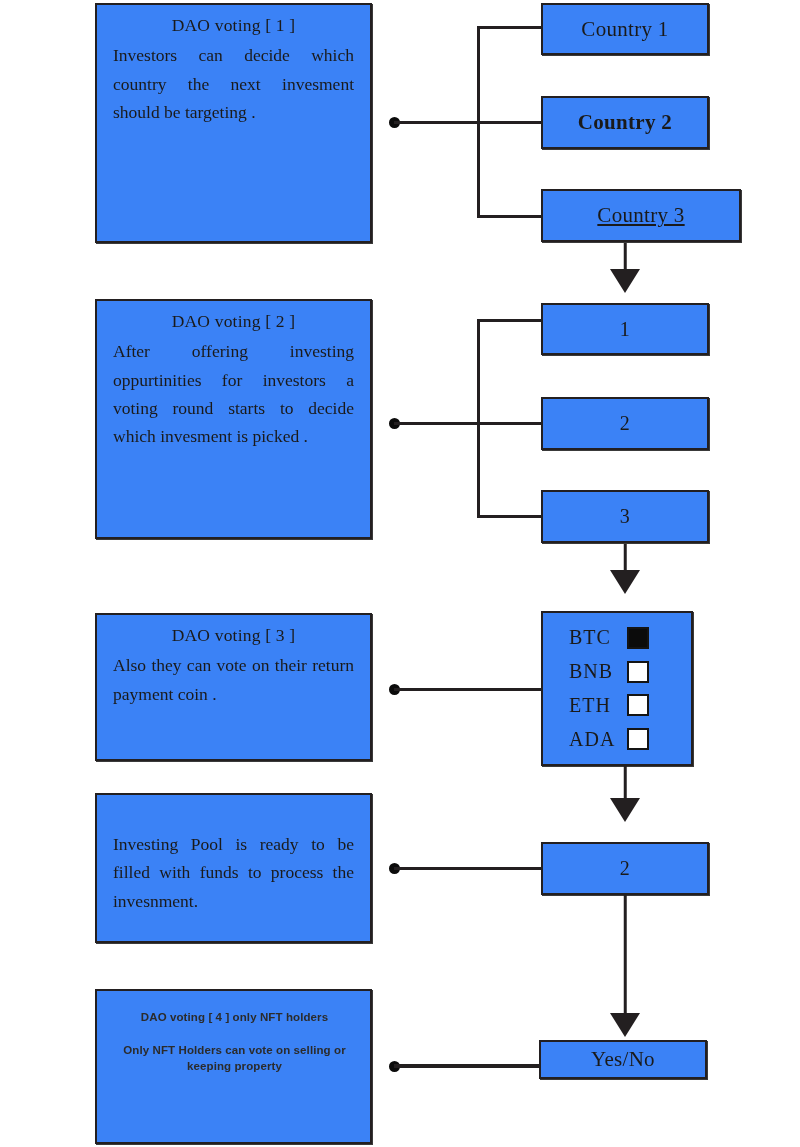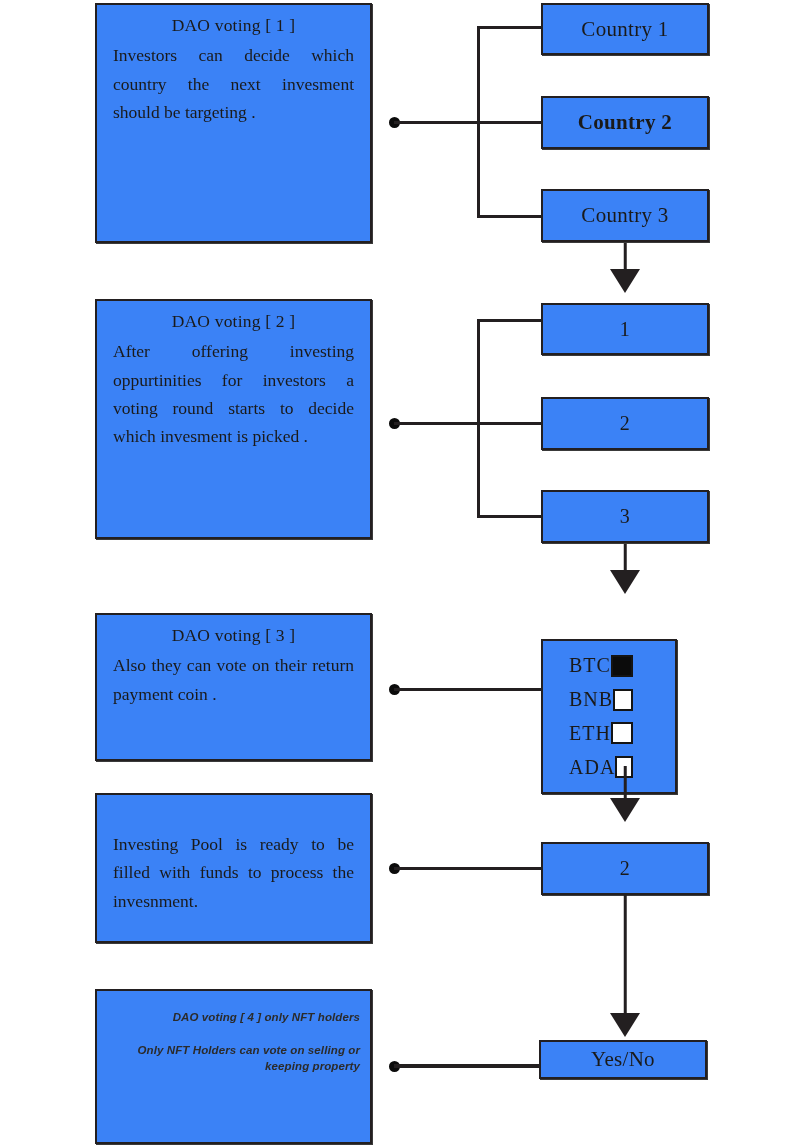--- a/index.html
+++ b/index.html
@@ -50,21 +50,21 @@
   .sansbox{
     font-family:"Liberation Sans", sans-serif;
     font-size:11.5px;
     line-height:1.45;
     padding:18px 10px 6px 12px;
     text-align:left;
     font-weight:600;
     color:#2b2b2b;
     letter-spacing:.1px;
   }
-  .sansbox p{margin:0;text-align:right;font-style:italic;}
+  .sansbox p{margin:0;text-align:center;}
   .sansbox .gap{height:16px;}
 
   
   .optbox{
     display:flex;
     align-items:center;
     justify-content:center;
     font-size:21px;
     letter-spacing:.3px;
   }
@@ -127,21 +127,21 @@
     <span class="ttl">DAO voting [ 1 ]</span>
     <p>Investors can decide which country the next invesment should be targeting .</p>
   </div>
 
   <div class="box optbox" style="left:541px;top:3px;width:168px;height:52px;">
     <span>Country 1</span>
   </div>
   <div class="box optbox" style="left:541px;top:96px;width:168px;height:53px;font-weight:bold;">
     <span>Country 2</span>
   </div>
-  <div class="box optbox" style="left:541px;top:189px;width:168px;height:53px;">
+  <div class="box optbox" style="left:541px;top:189px;width:200px;height:53px;text-decoration:underline;">
     <span>Country 3</span>
   </div>
 
   <div class="dot" style="left:389px;top:117px;"></div>
   <div class="hline" style="left:394px;top:121px;width:148px;"></div>
   <div class="vline" style="left:477px;top:26px;height:192px;"></div>
   <div class="hline" style="left:477px;top:26px;width:66px;"></div>
   <div class="hline" style="left:477px;top:215px;width:66px;"></div>
 
   <div class="arrow" style="left:608px;top:243px;width:34px;height:50px;">
@@ -173,21 +173,21 @@
   <div class="arrow" style="left:608px;top:544px;width:34px;height:50px;">
     <div class="shaft" style="height:30px;"></div>
     <div class="head" style="top:26px;border-left:15px solid transparent;border-right:15px solid transparent;border-top:24px solid #231f20;"></div>
   </div>
 
   <div class="box txtbox" style="left:95px;top:613px;width:277px;height:148px;">
     <span class="ttl">DAO voting [ 3 ]</span>
     <p class="lastleft">Also they can vote on their return payment coin .</p>
   </div>
 
-  <div class="box coinbox" style="left:541px;top:611px;width:136px;height:155px;margin-top:28px;">
+  <div class="box coinbox" style="left:541px;top:611px;width:152px;height:155px;">
     <div class="coinrow">
       <span class="cname">BTC</span>
       <span class="cbox checked"></span>
     </div>
     <div class="coinrow">
       <span class="cname">BNB</span>
       <span class="cbox"></span>
     </div>
     <div class="coinrow">
       <span class="cname">ETH</span>

